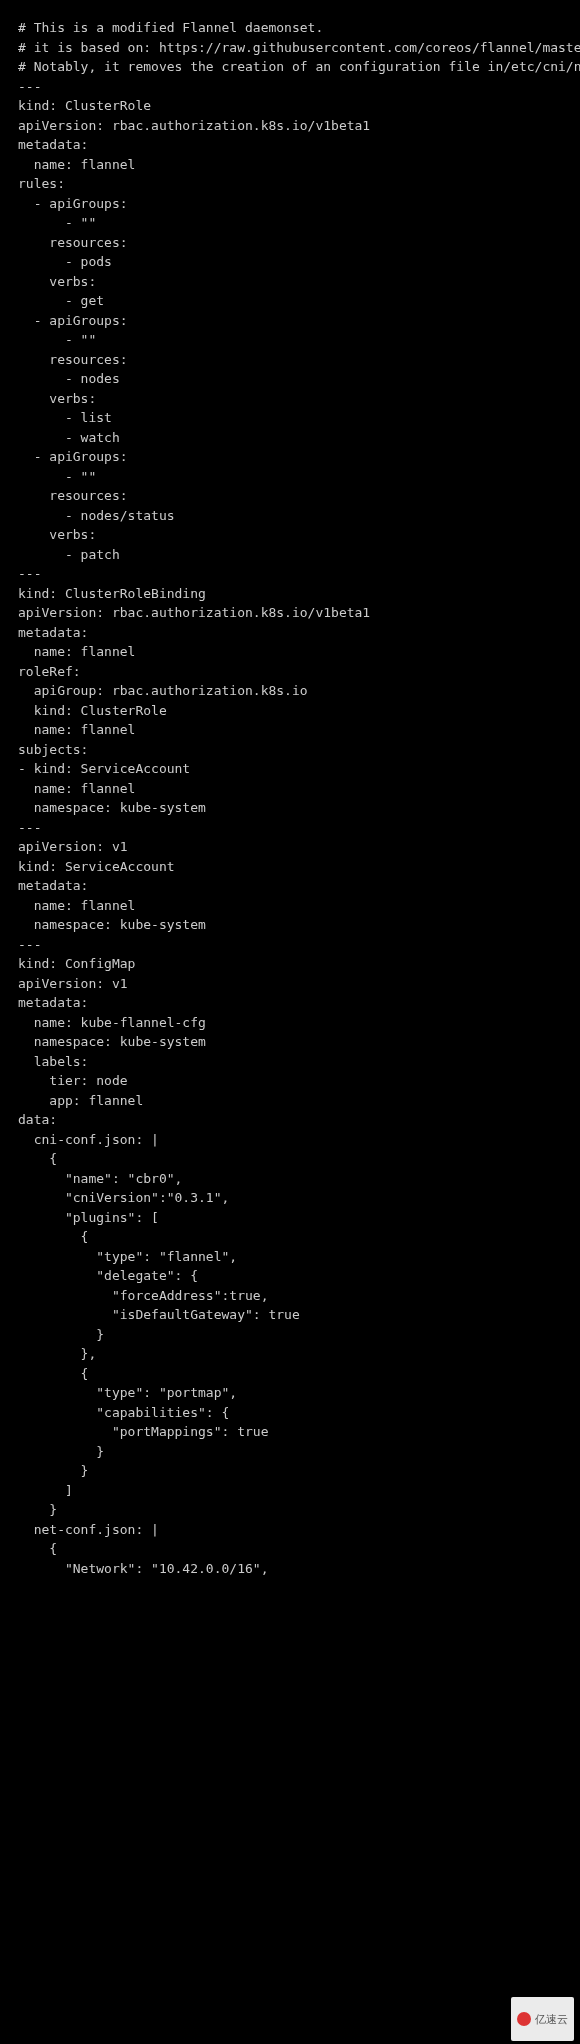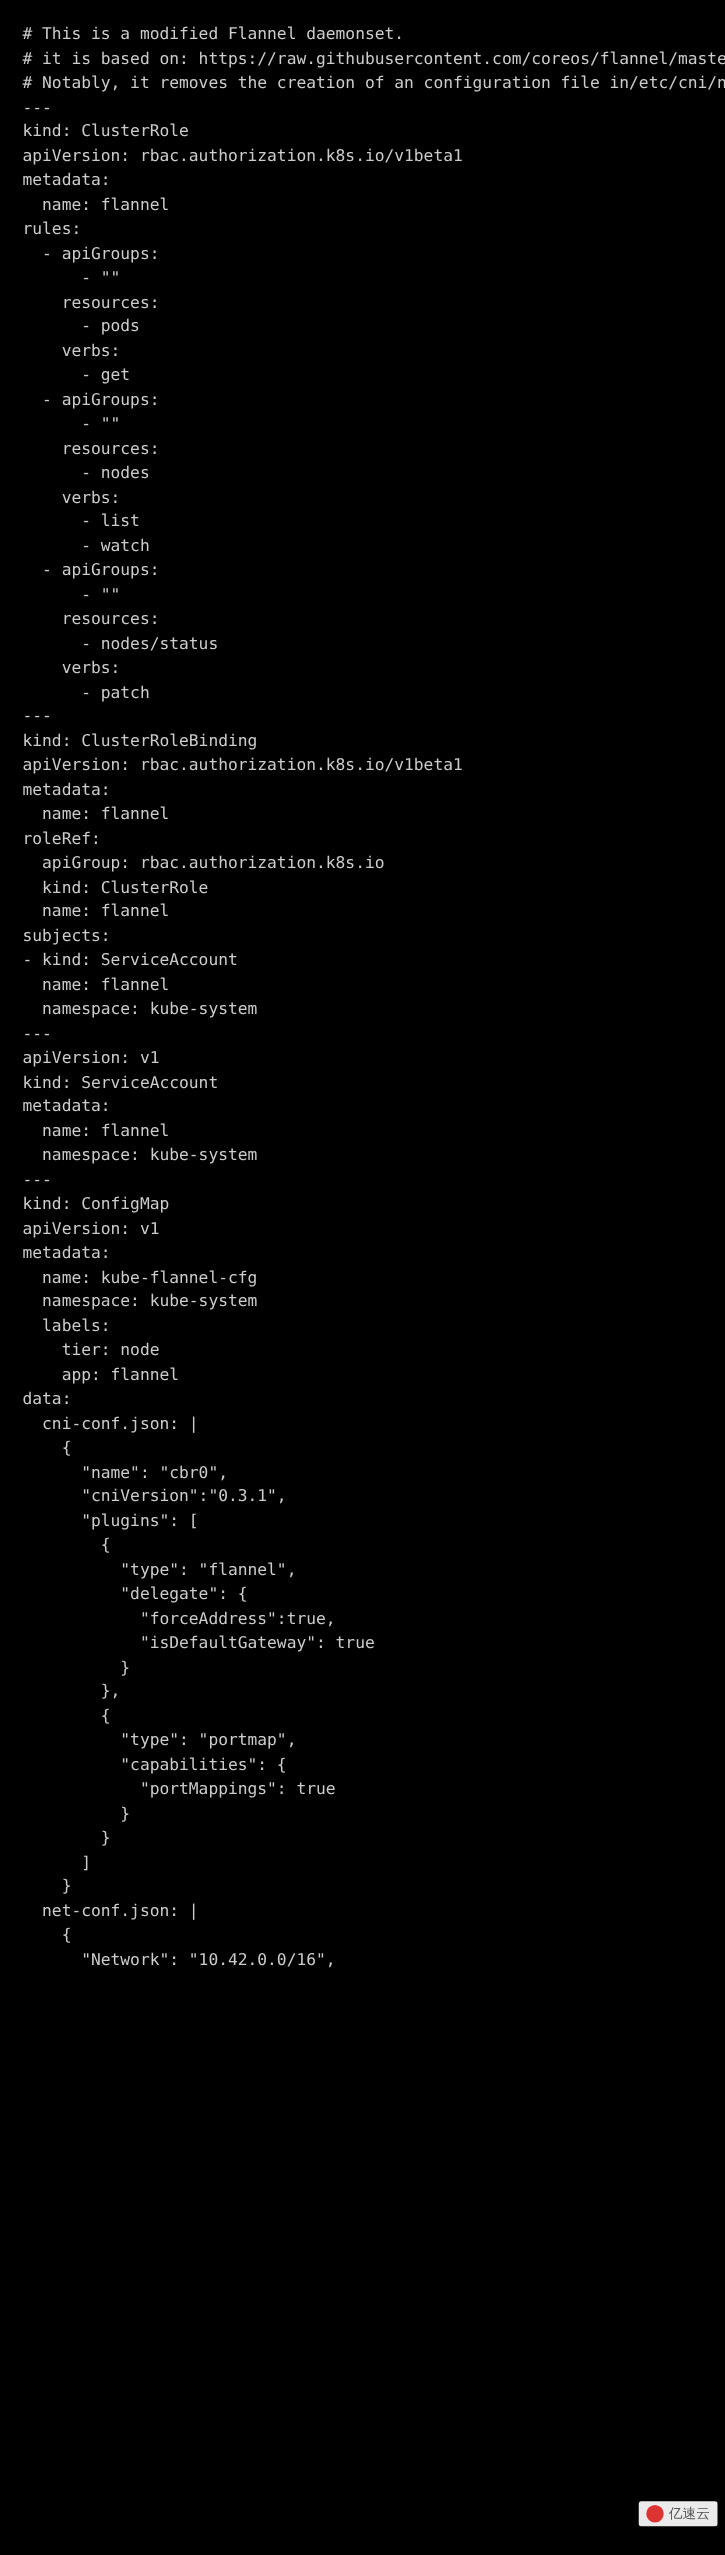--- a/index.html
+++ b/index.html
@@ -1,18 +1,18 @@
 <!DOCTYPE html>
 <html><head>
   <meta charset="utf-8">
   <style>
     * { margin: 0; padding: 0; box-sizing: border-box; }
     body { background: #000; color: #cccccc; font-family: "Courier New", monospace; font-size: 13px; line-height: 1.5; padding: 18px; position: relative; min-height: 2044px; }
     .line { white-space: pre; }
-    .watermark { position: absolute; bottom: 23px; right: 6px; background: rgba(255,255,255,0.92); color: #555; font-family: sans-serif; font-size: 11px; padding: 2px 6px; border-radius: 2px; display: flex; align-items: center; gap: 4px; }
+    .watermark { position: absolute; bottom: 3px; right: 6px; background: rgba(255,255,255,0.92); color: #555; font-family: sans-serif; font-size: 11px; padding: 14px 6px; border-radius: 2px; display: flex; align-items: center; gap: 4px; }
     .watermark-icon { width: 14px; height: 14px; background: #d33; border-radius: 50%; display: inline-block; }
   </style>
 </head>
 <body>
 
 <pre id="code"><div class="line"># This is a modified Flannel daemonset.</div><div class="line"># it is based on: https://raw.githubusercontent.com/coreos/flannel/master/Documentation/kube-flannel.yml</div><div class="line"># Notably, it removes the creation of an configuration file in/etc/cni/net.d/</div><div class="line">---</div><div class="line">kind: ClusterRole</div><div class="line">apiVersion: rbac.authorization.k8s.io/v1beta1</div><div class="line">metadata:</div><div class="line">  name: flannel</div><div class="line">rules:</div><div class="line">  - apiGroups:</div><div class="line">      - ""</div><div class="line">    resources:</div><div class="line">      - pods</div><div class="line">    verbs:</div><div class="line">      - get</div><div class="line">  - apiGroups:</div><div class="line">      - ""</div><div class="line">    resources:</div><div class="line">      - nodes</div><div class="line">    verbs:</div><div class="line">      - list</div><div class="line">      - watch</div><div class="line">  - apiGroups:</div><div class="line">      - ""</div><div class="line">    resources:</div><div class="line">      - nodes/status</div><div class="line">    verbs:</div><div class="line">      - patch</div><div class="line">---</div><div class="line">kind: ClusterRoleBinding</div><div class="line">apiVersion: rbac.authorization.k8s.io/v1beta1</div><div class="line">metadata:</div><div class="line">  name: flannel</div><div class="line">roleRef:</div><div class="line">  apiGroup: rbac.authorization.k8s.io</div><div class="line">  kind: ClusterRole</div><div class="line">  name: flannel</div><div class="line">subjects:</div><div class="line">- kind: ServiceAccount</div><div class="line">  name: flannel</div><div class="line">  namespace: kube-system</div><div class="line">---</div><div class="line">apiVersion: v1</div><div class="line">kind: ServiceAccount</div><div class="line">metadata:</div><div class="line">  name: flannel</div><div class="line">  namespace: kube-system</div><div class="line">---</div><div class="line">kind: ConfigMap</div><div class="line">apiVersion: v1</div><div class="line">metadata:</div><div class="line">  name: kube-flannel-cfg</div><div class="line">  namespace: kube-system</div><div class="line">  labels:</div><div class="line">    tier: node</div><div class="line">    app: flannel</div><div class="line">data:</div><div class="line">  cni-conf.json: |</div><div class="line">    {</div><div class="line">      "name": "cbr0",</div><div class="line">      "cniVersion":"0.3.1",</div><div class="line">      "plugins": [</div><div class="line">        {</div><div class="line">          "type": "flannel",</div><div class="line">          "delegate": {</div><div class="line">            "forceAddress":true,</div><div class="line">            "isDefaultGateway": true</div><div class="line">          }</div><div class="line">        },</div><div class="line">        {</div><div class="line">          "type": "portmap",</div><div class="line">          "capabilities": {</div><div class="line">            "portMappings": true</div><div class="line">          }</div><div class="line">        }</div><div class="line">      ]</div><div class="line">    }</div><div class="line">  net-conf.json: |</div><div class="line">    {</div><div class="line">      "Network": "10.42.0.0/16",</div></pre>
 
 <div class="watermark">
   <span class="watermark-icon"></span>
   <span>亿速云</span>

